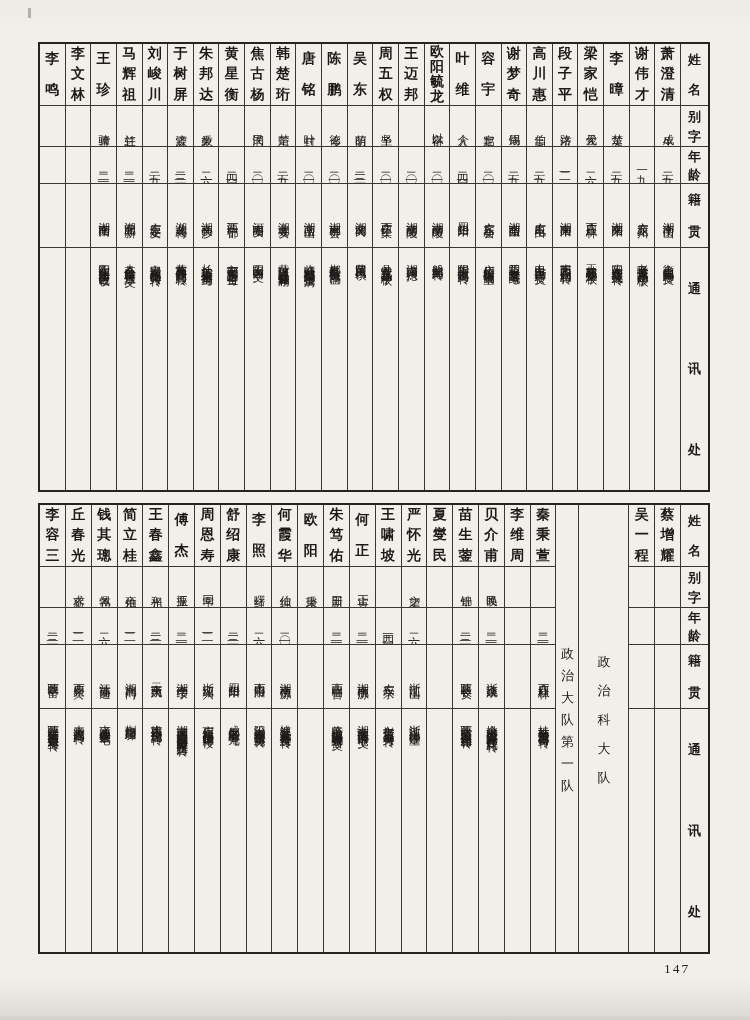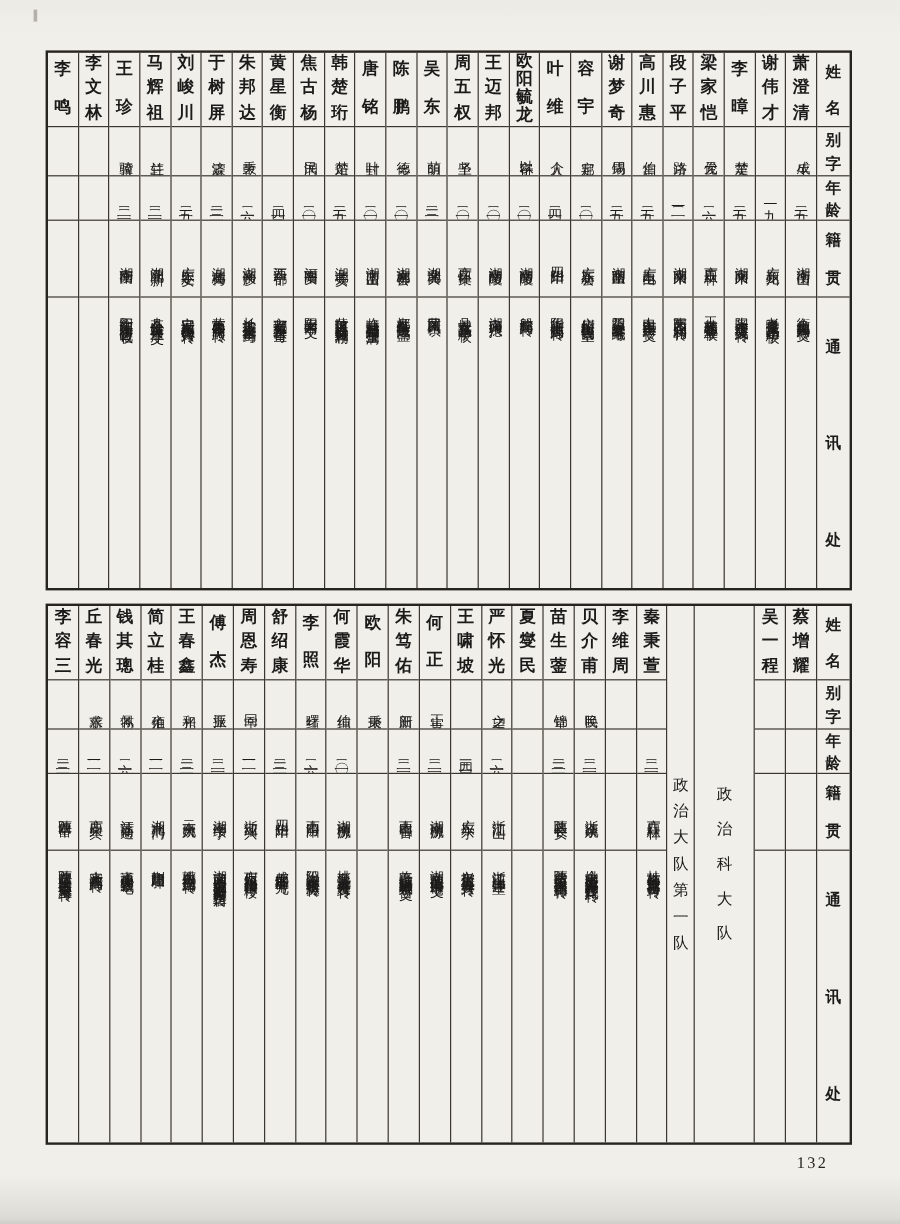--- a/index.html
+++ b/index.html
@@ -1065,14 +1065,14 @@
           <div class="vtext v-age">二三</div>
         </div>
         <div class="cell c-origin">
           <div class="vtext v-origin">陕西富平</div>
         </div>
         <div class="cell c-addr">
           <div class="vtext v-addr">陕西耀县南大街长盛东宝号转</div>
         </div>
       </div>
     </div>
-  <div class="page-number">132</div>
+  <div class="page-number">147</div>
 </div>
 
 </body></html>

